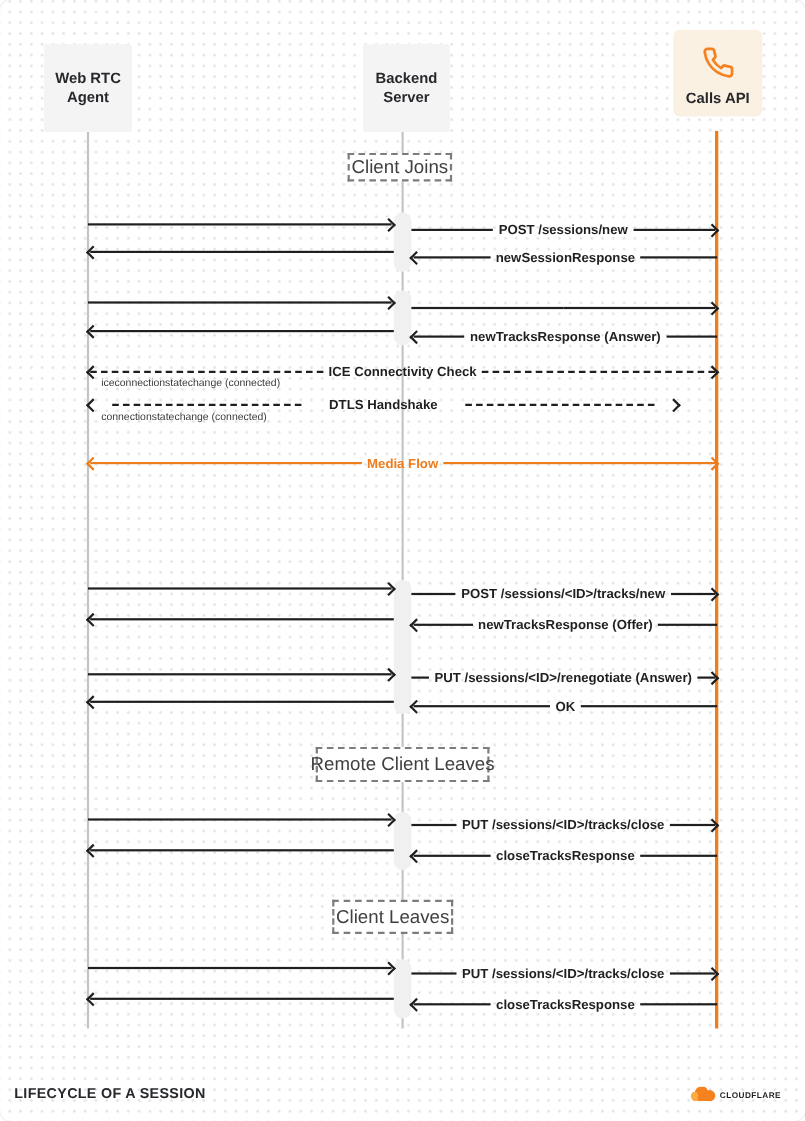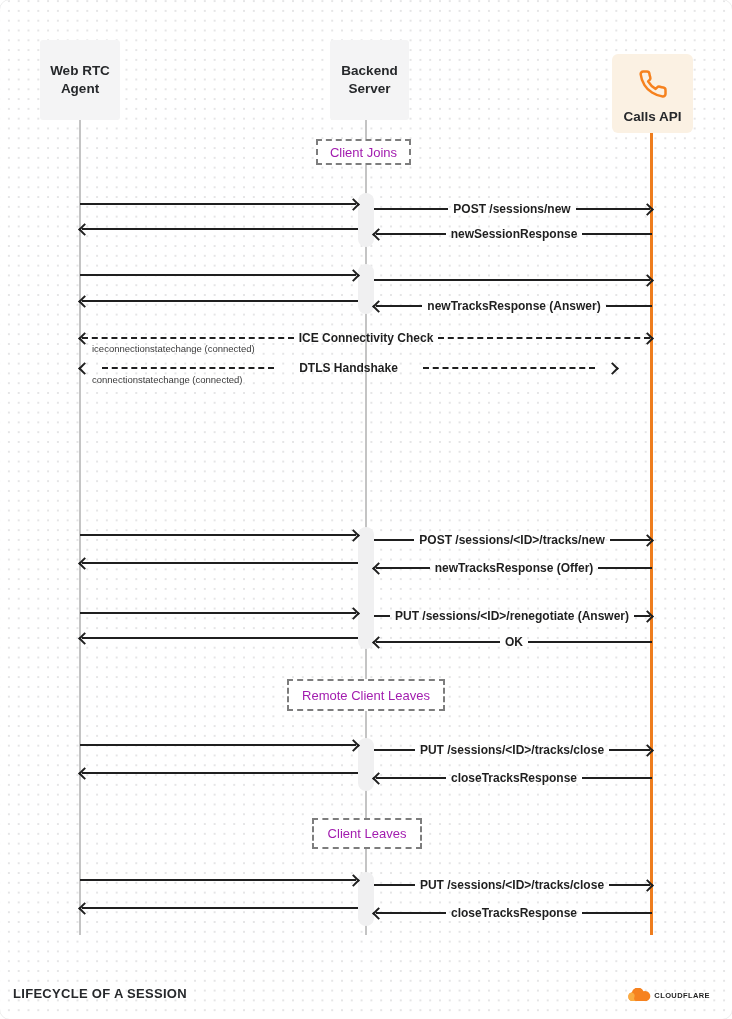--- a/index.html
+++ b/index.html
@@ -15,21 +15,21 @@
     text-align:center;font-weight:700;font-size:13.5px;color:#26282b;
     background:#f4f4f5;border-radius:3px;line-height:1.35;
   }
   .actor.calls{background:#fbf1e3;border-radius:6px;flex-direction:column;justify-content:flex-start;padding-top:15px;box-sizing:border-box;gap:9px;}
   .life{position:absolute;width:2px;background:#c4c4c4;}
   .life.or{width:3px;background:#ee7d1e;}
   .bar{position:absolute;left:358px;width:16px;background:#f0f0f1;border-radius:8px;}
   .phase{
     position:absolute;display:flex;align-items:center;justify-content:center;
     border:2px dashed #7d7d7d;background:#fff;box-sizing:border-box;
-    color:#a21caf;font-size:13px;font-weight:500;white-space:nowrap;
+    color:#404040;font-size:17px;font-weight:500;white-space:nowrap;
   }
   .msg{position:absolute;height:14px;display:flex;align-items:center;color:#1f1f1f;}
   .msg.orange{color:#ee7d1e;}
   .ln{flex:1;height:0;border-top:2.5px solid currentColor;min-width:4px;}
   .ln.dash{border-top-style:dashed;}
   .lb{flex:none;padding:0 5px;font-size:12px;font-weight:700;white-space:nowrap;}
   .cr,.cl{flex:none;width:9px;height:9px;box-sizing:border-box;z-index:2;}
   .cr{border-top:2.5px solid currentColor;border-right:2.5px solid currentColor;transform:rotate(45deg);margin-left:-7px;}
   .cl{border-top:2.5px solid currentColor;border-left:2.5px solid currentColor;transform:rotate(-45deg);margin-right:-7px;}
   .note{position:absolute;font-size:9.5px;color:#3a3a3a;white-space:nowrap;}
@@ -51,34 +51,34 @@
   <div class="bar" style="top:527px;height:122px;"></div>
   <div class="bar" style="top:738px;height:53px;"></div>
   <div class="bar" style="top:872px;height:54px;"></div>
 
   <div class="actor" style="left:40px;top:40px;width:80px;height:80px;">
     <span>Web RTC Agent</span>
   </div>
   <div class="actor" style="left:330px;top:40px;width:79px;height:80px;">
     <span>Backend Server</span>
   </div>
-  <div class="actor calls" style="left:612px;top:54px;width:81px;height:79px;">
+  <div class="actor calls" style="left:612px;top:27px;width:81px;height:79px;">
     <svg width="30" height="30" viewBox="0 0 24 24" fill="none" stroke="#f6821f" stroke-width="2" stroke-linecap="round" stroke-linejoin="round">
       <path d="M22 16.92v3a2 2 0 0 1-2.18 2 19.79 19.79 0 0 1-8.63-3.07 19.5 19.5 0 0 1-6-6 19.79 19.79 0 0 1-3.07-8.67A2 2 0 0 1 4.11 2h3a2 2 0 0 1 2 1.72c.12.96.36 1.9.7 2.81a2 2 0 0 1-.45 2.11L8.09 9.91a16 16 0 0 0 6 6l1.27-1.27a2 2 0 0 1 2.11-.45c.91.34 1.85.58 2.81.7A2 2 0 0 1 22 16.92z"></path>
     </svg>
     <span>Calls API</span>
   </div>
 
   <div class="phase" style="left:316px;top:139px;width:95px;height:26px;">
     <span>Client Joins</span>
   </div>
   <div class="phase" style="left:287px;top:679px;width:158px;height:32px;">
     <span>Remote Client Leaves</span>
   </div>
-  <div class="phase" style="left:312px;top:818px;width:110px;height:31px;align-items:center;">
+  <div class="phase" style="left:302px;top:818px;width:110px;height:31px;align-items:center;">
     <span>Client Leaves</span>
   </div>
 
   <div class="msg" style="left:80px;top:197px;width:278px;">
     <div class="ln"></div>
       <div class="cr"></div>
   </div>
   <div class="msg" style="left:374px;top:202px;width:278px;">
     <div class="ln"></div>
     <span class="lb">POST /sessions/new</span>
@@ -127,20 +127,27 @@
 
   <div class="msg" style="left:80px;top:361px;width:537px;gap:20px;">
     <div class="cl"></div>
       <div class="ln dash"></div>
     <span class="lb">DTLS Handshake</span>
     <div class="ln dash"></div>
       <div class="cr"></div>
   </div>
   <span class="note" style="left:92px;top:374px;">connectionstatechange (connected)</span>
 
+  <div class="msg orange" style="left:80px;top:414px;width:572px;">
+    <div class="cl"></div>
+      <div class="ln"></div>
+    <span class="lb">Media Flow</span>
+    <div class="ln"></div>
+      <div class="cr"></div>
+  </div>
 
   <div class="msg" style="left:80px;top:528px;width:278px;">
     <div class="ln"></div>
       <div class="cr"></div>
   </div>
   <div class="msg" style="left:374px;top:533px;width:278px;">
     <div class="ln"></div>
     <span class="lb">POST /sessions/&lt;ID&gt;/tracks/new</span>
     <div class="ln"></div>
       <div class="cr"></div>

